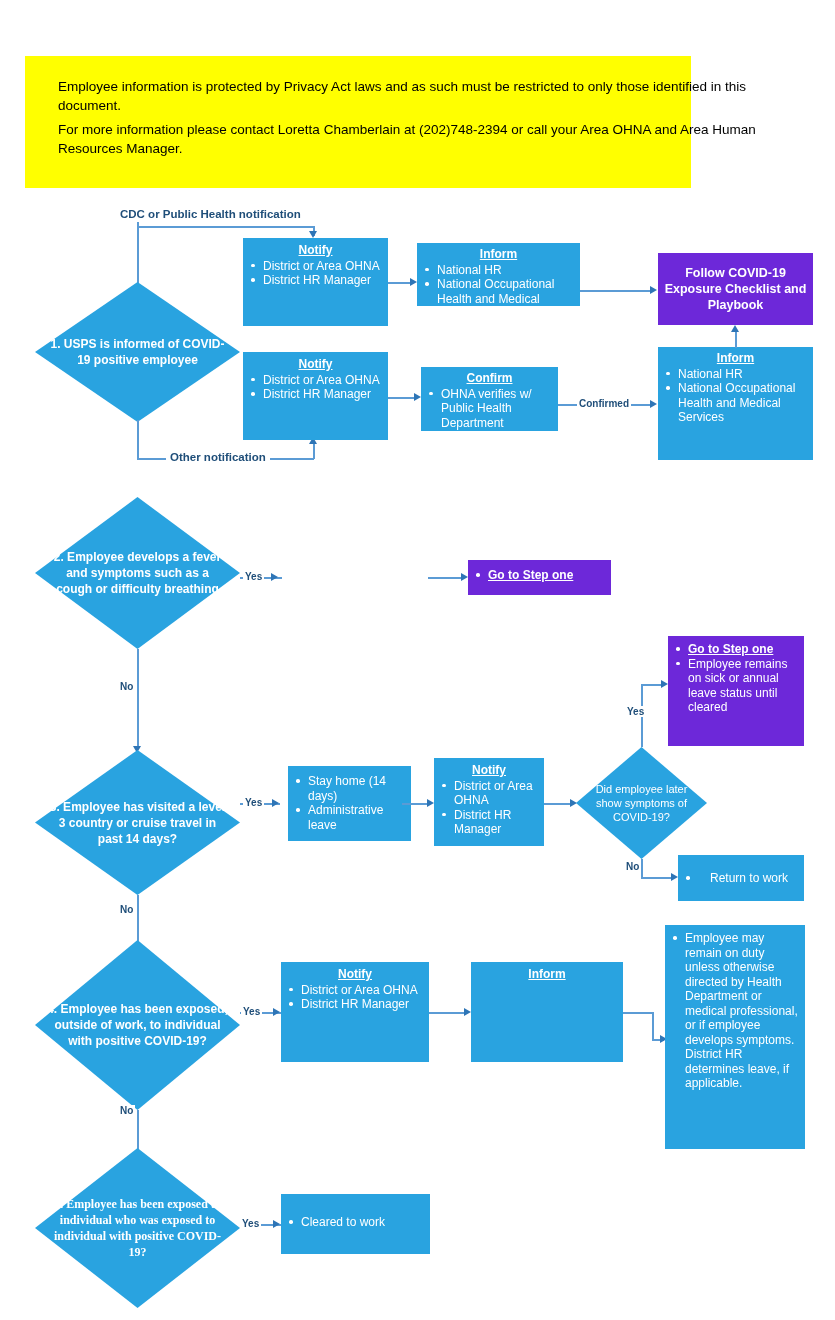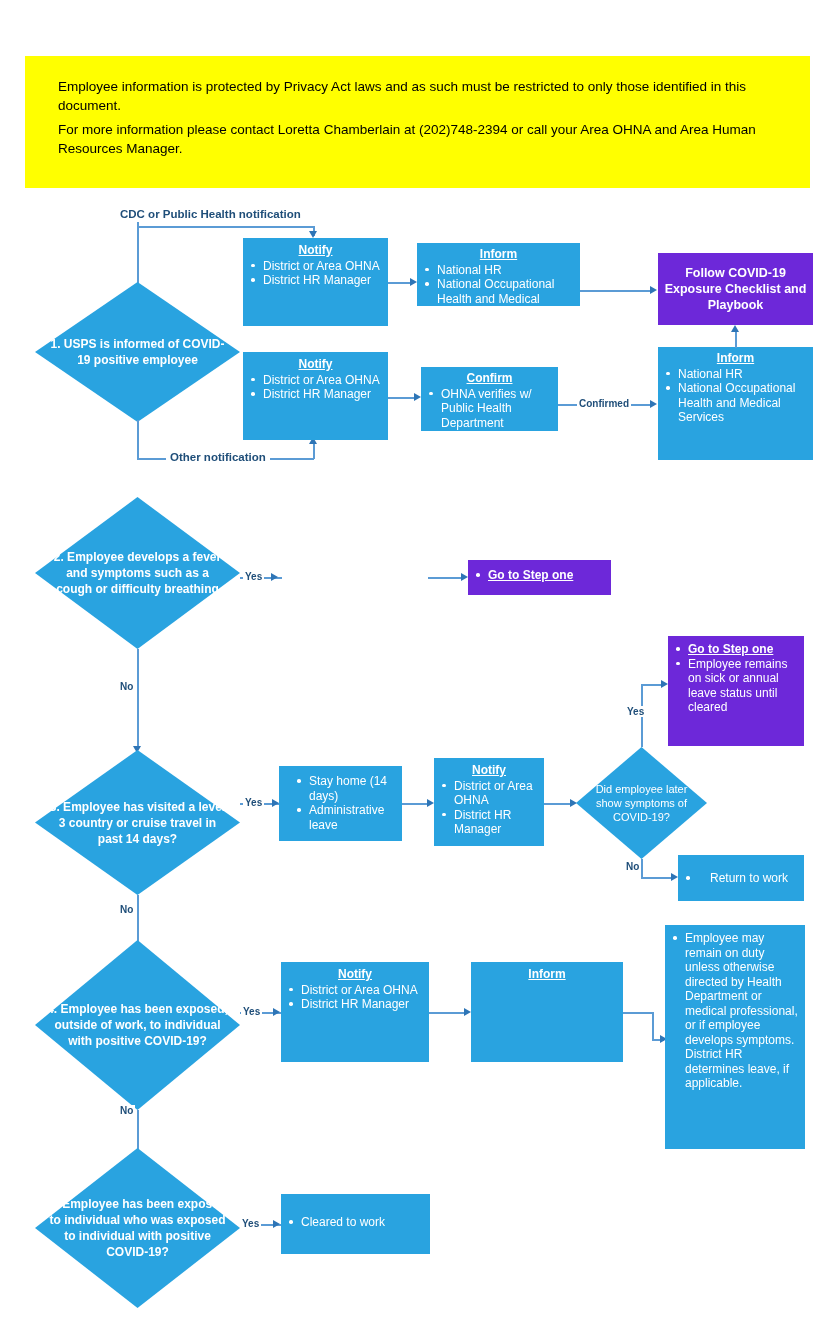--- a/index.html
+++ b/index.html
@@ -16,21 +16,21 @@
   }
   .titlebar .t-left{
     position:absolute;left:12px;top:6px;font-size:19px;font-weight:400;
     letter-spacing:.2px;
   }
   .titlebar .t-right{
     position:absolute;right:14px;top:9px;font-size:15px;font-weight:bold;
   }
 
   .notice{
-    position:absolute;left:25px;top:56px;width:785px;height:132px;
+    position:absolute;left:25px;top:56px;width:666px;height:132px;
     background:#ffff00;color:#000000;
   }
   .notice p{
     position:absolute;left:33px;margin:0;font-size:13.5px;line-height:19px;
     width:725px;
   }
   .notice p.p1{top:21px;}
   .notice p.p2{top:64px;}
 
   
@@ -206,21 +206,21 @@
 
   <div class="dia" style="left:35px;top:750px;width:205px;height:145px;">
     <div class="shape"></div>
     <div class="txt">3. Employee has visited a level 3 country or cruise travel in past 14 days?</div>
   </div>
 
   <div class="ln h" style="left:240px;top:803px;width:40px;"></div>
   <div class="elabel" style="left:243px;top:797px;">Yes</div>
   <div class="arw r" style="left:272px;top:799px;"></div>
 
-  <div class="box" style="left:279px;top:766px;width:123px;height:75px;padding:8px 4px 0 14px;">
+  <div class="box" style="left:288px;top:766px;width:123px;height:75px;padding:8px 4px 0 4px;">
     <ul>
       <li>Stay home (14 days)</li>
       <li>Administrative leave</li>
     </ul>
   </div>
 
   <div class="ln h" style="left:402px;top:803px;width:27px;"></div>
   <div class="arw r" style="left:427px;top:799px;"></div>
 
   <div class="box" style="left:434px;top:758px;width:110px;height:88px;padding:5px 4px 0 4px;">
@@ -298,21 +298,21 @@
   <div class="box" style="left:665px;top:925px;width:140px;height:224px;padding:6px 4px 0 4px;">
     <ul>
       <li>Employee may remain on duty unless otherwise directed by Health Department or medical professional, or if employee develops symptoms. District HR determines leave, if applicable.</li>
     </ul>
   </div>
 
   <div class="ln v" style="left:137px;top:1110px;height:62px;"></div>
   <div class="elabel" style="left:118px;top:1105px;">No</div>
   <div class="arw d" style="left:133px;top:1169px;"></div>
 
-  <div class="dia" style="left:35px;top:1148px;width:205px;height:160px;">
+  <div class="dia" style="left:35px;top:1148px;width:205px;height:160px;font-family:Liberation Serif, serif;">
     <div class="shape"></div>
     <div class="txt">5. Employee has been exposed to individual who was exposed to individual with positive COVID-19?</div>
   </div>
 
   <div class="ln h" style="left:240px;top:1224px;width:42px;"></div>
   <div class="elabel" style="left:240px;top:1218px;">Yes</div>
   <div class="arw r" style="left:273px;top:1220px;"></div>
 
   <div class="box" style="left:281px;top:1194px;width:149px;height:60px;padding:21px 4px 0 4px;">
     <ul>

